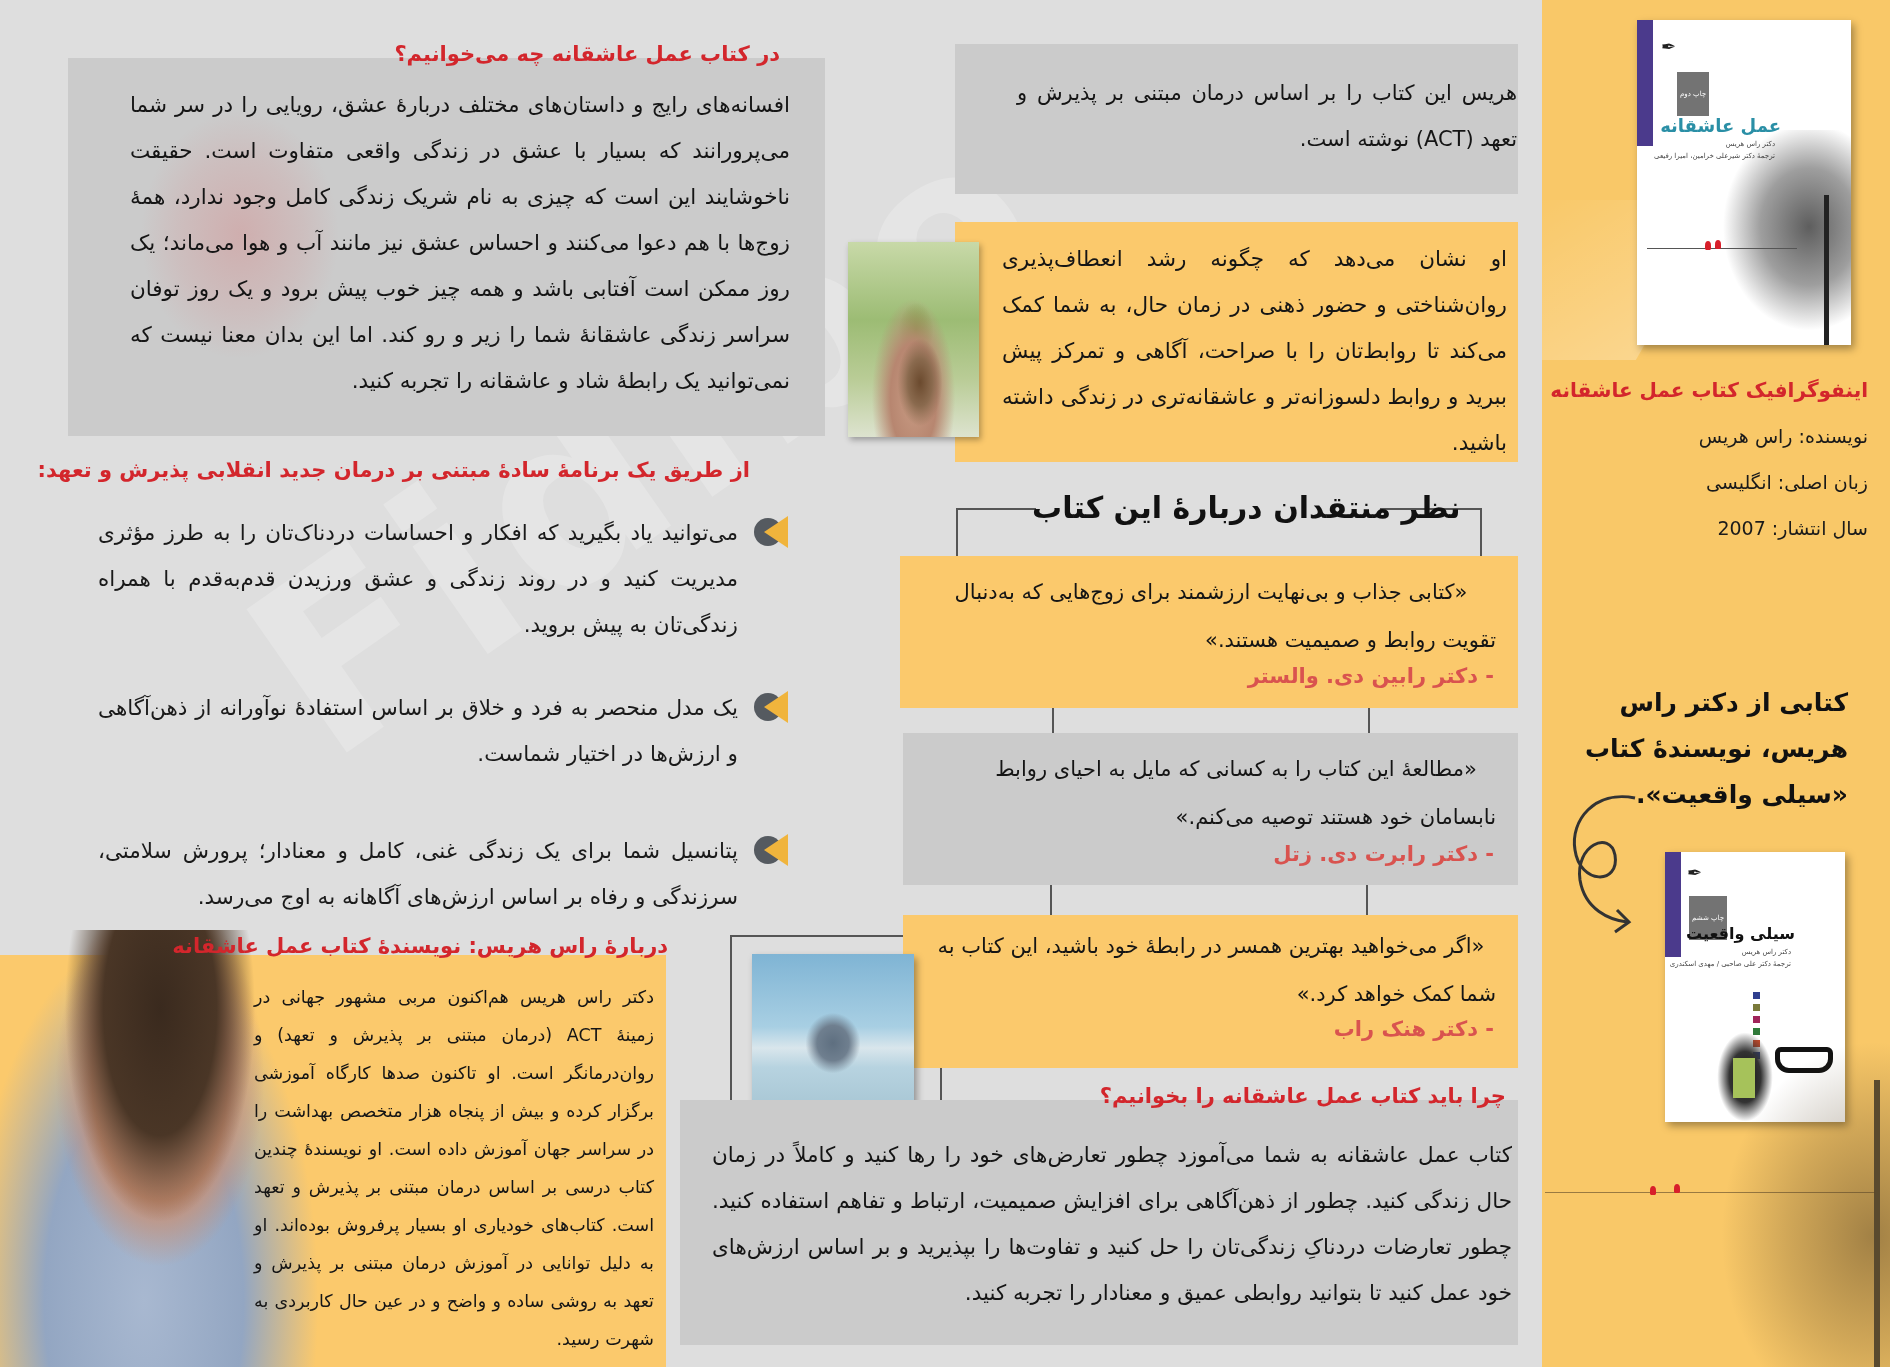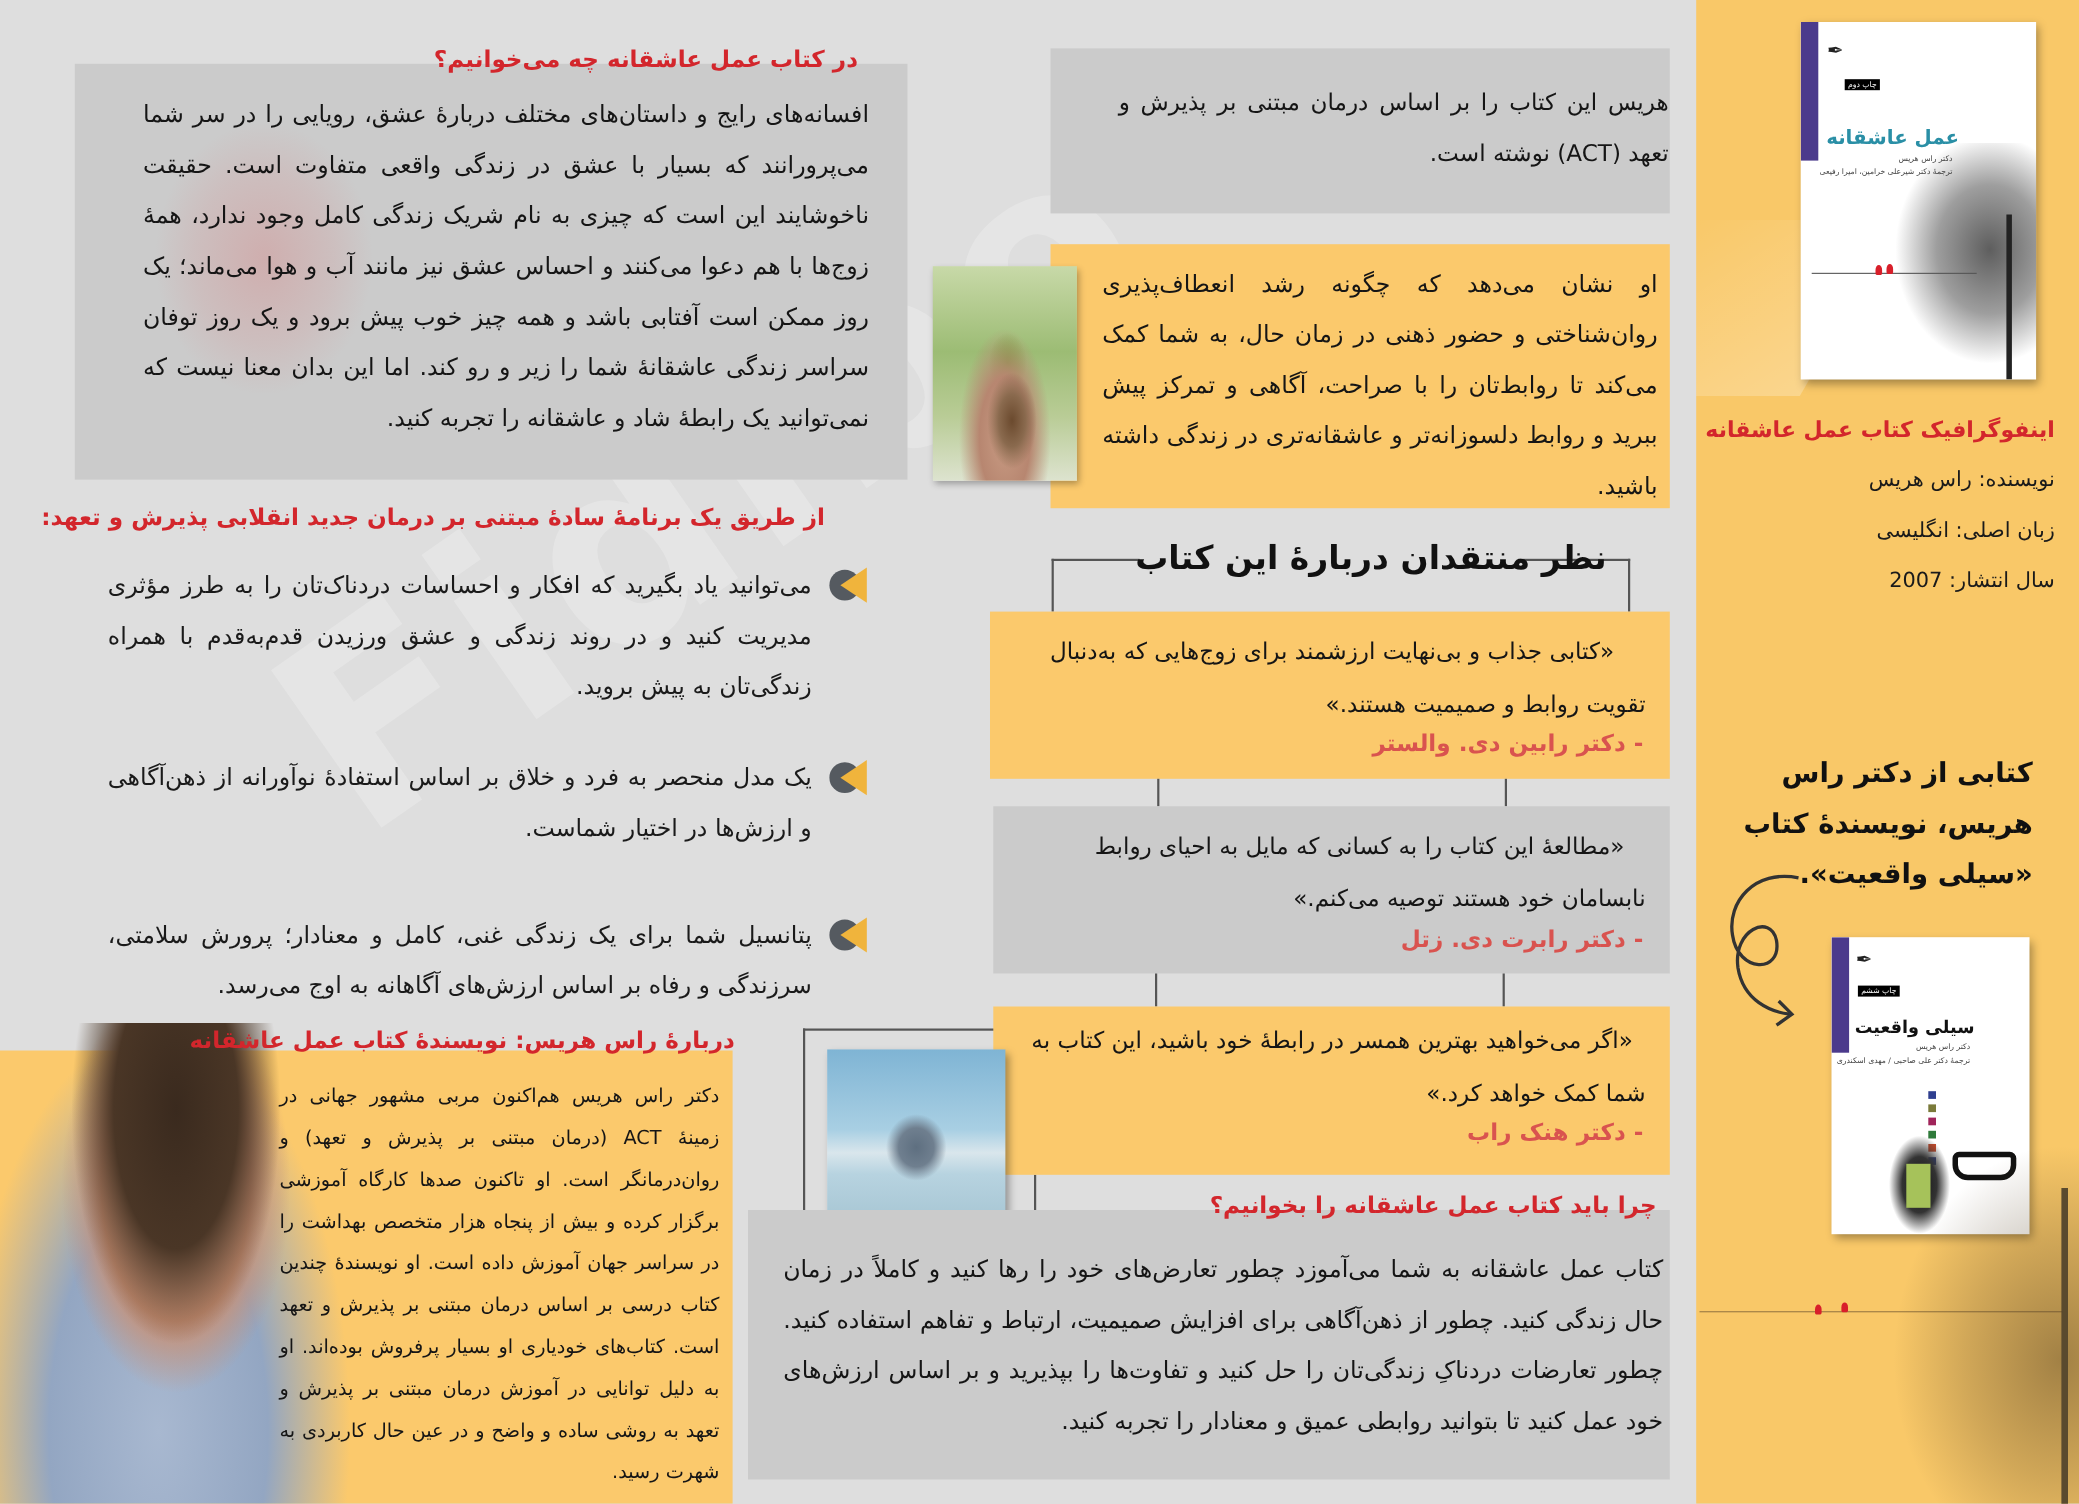--- a/index.html
+++ b/index.html
@@ -24,22 +24,22 @@
     transform: skewX(-30deg);
   }
   .book {
     position: absolute; background: #fff;
     box-shadow: 3px 4px 8px rgba(0,0,0,0.35);
     overflow: hidden;
   }
   .book .spine { position: absolute; left: 0; top: 0; width: 16px; background: #4b3a8c; }
   .book .feather { position: absolute; font-size: 18px; color: #222; }
   .book .stamp {
-    position: absolute; background: #000000; color: #fff; font-size: 7px;
-    padding: 1px 3px; direction: rtl;
+    position: absolute; background: #737373; color: #fff; font-size: 7px;
+    padding: 18px 3px; direction: rtl;
   }
   .book .btitle { position: absolute; font-weight: bold; direction: rtl; }
   .book .bsub { position: absolute; font-size: 7px; color: #444; direction: rtl; white-space: nowrap; }
 
   .book-main { left: 1637px; top: 20px; width: 214px; height: 325px; }
   .book-main .spine { height: 126px; }
   .book-main .btitle { right: 70px; top: 95px; font-size: 18px; color: #2a8fa6; }
   .tree {
     position: absolute; right: 0; top: 110px; width: 140px; height: 215px;
     background:

